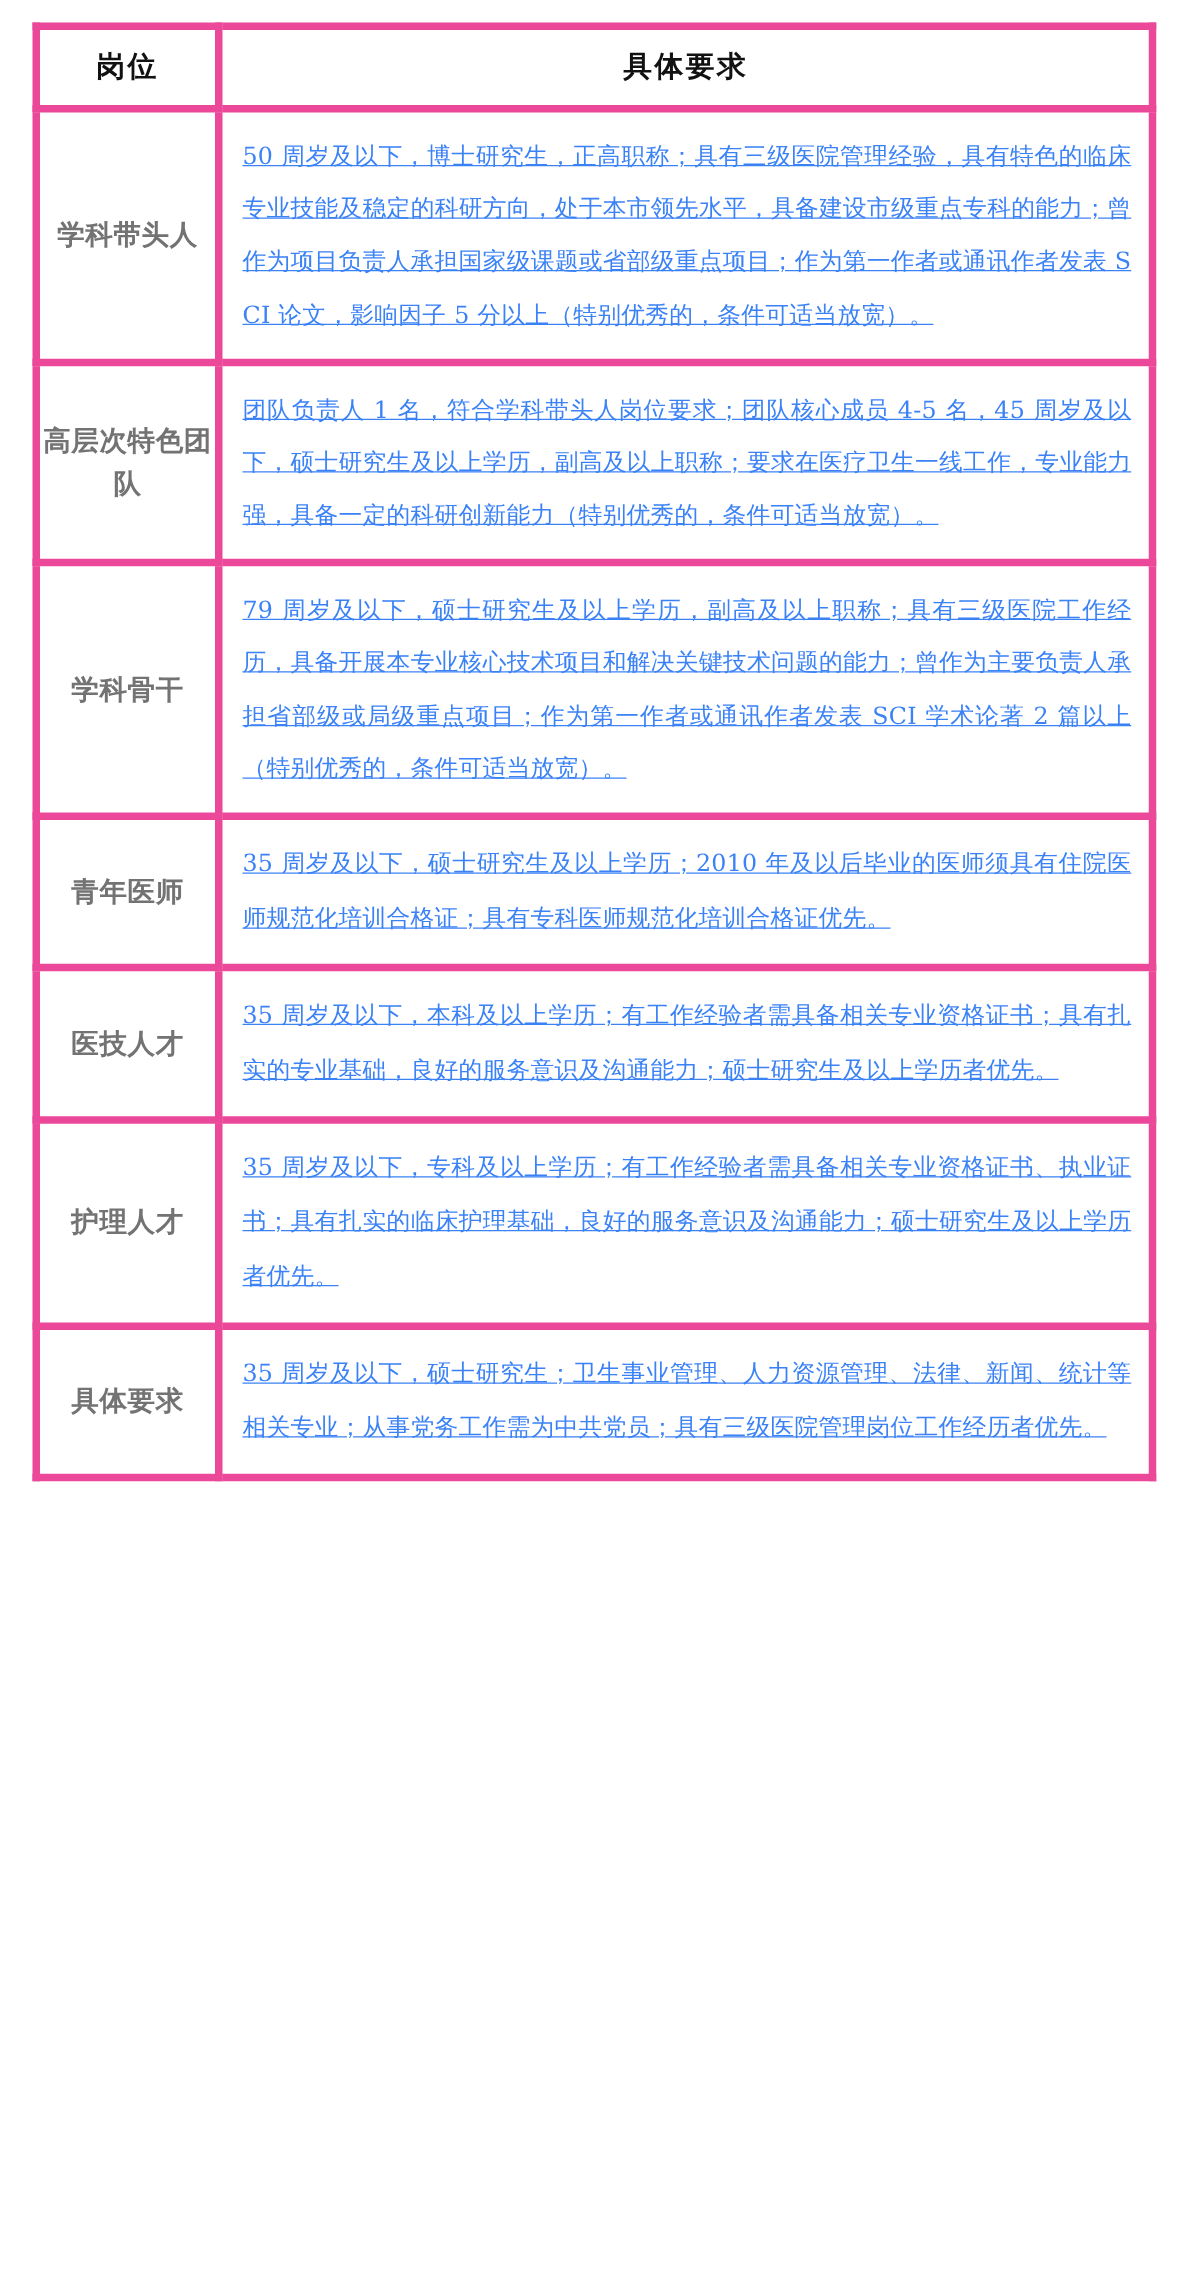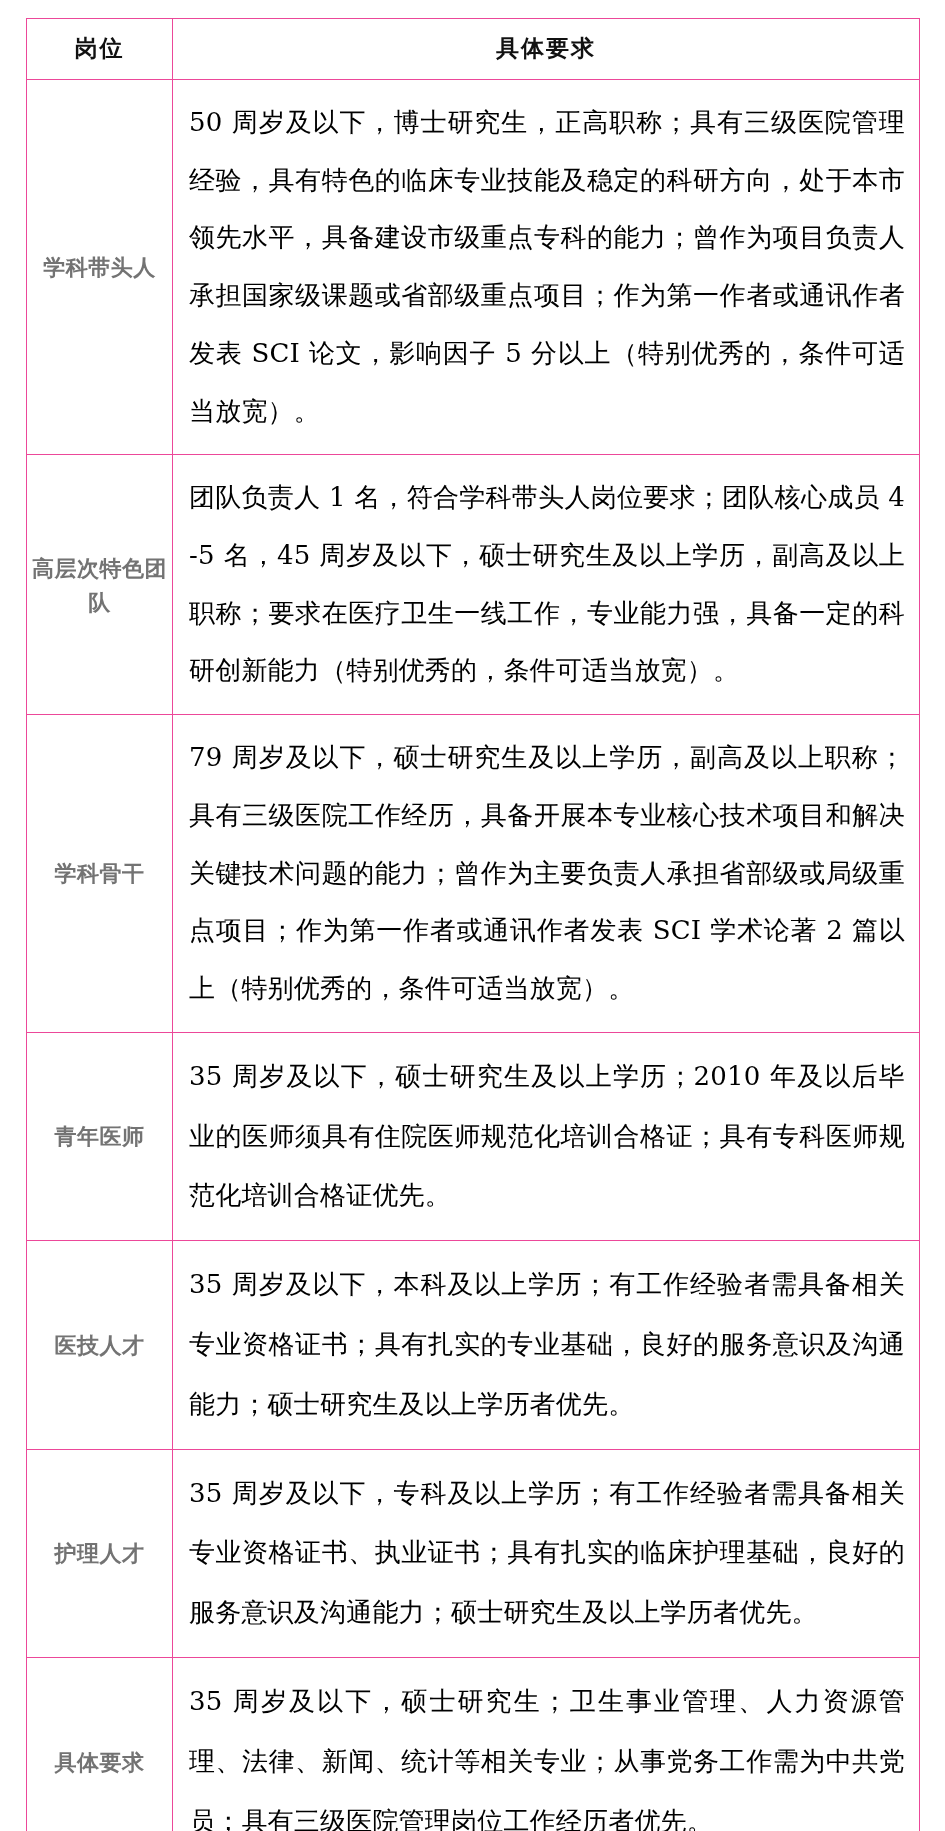--- a/index.html
+++ b/index.html
@@ -29,21 +29,21 @@
     width: 893px;
     border-collapse: collapse;
     table-layout: fixed;
     background: #ffffff;
   }
   table.req-table col.c-pos { width: 146px; }
   table.req-table col.c-req { width: 747px; }
 
   table.req-table th,
   table.req-table td {
-    border: 1px solid #ec4899;
+    border: 6px solid #ec4899;
     vertical-align: middle;
     background: #ffffff;
   }
 
   
   th.head-cell {
     font-family: "DejaVu Serif", "Liberation Serif", serif;
     font-weight: bold;
     font-size: 23px;
     text-align: center;
@@ -61,28 +61,29 @@
     line-height: 1.55;
     letter-spacing: 0.5px;
     padding: 6px 2px;
     color: #737373;
     word-break: break-all;
   }
 
   
   td.req-cell {
     font-family: "DejaVu Serif", "Liberation Serif", serif;
-    font-size: 26px;
+    font-size: 19px;
     line-height: 2.22;
     text-align: justify;
     text-justify: inter-ideograph;
     padding: 14px 14px 14px 16px;
-    color: #000000;
+    color: #3b82f6;
     letter-spacing: 0.2px;
     word-break: break-all;
+    text-decoration: underline;
   }
   td.req-cell.short {
     line-height: 2.3;
   }
 </style>
 </head>
 <body>
 
 <div class="page">
   <table class="req-table">

